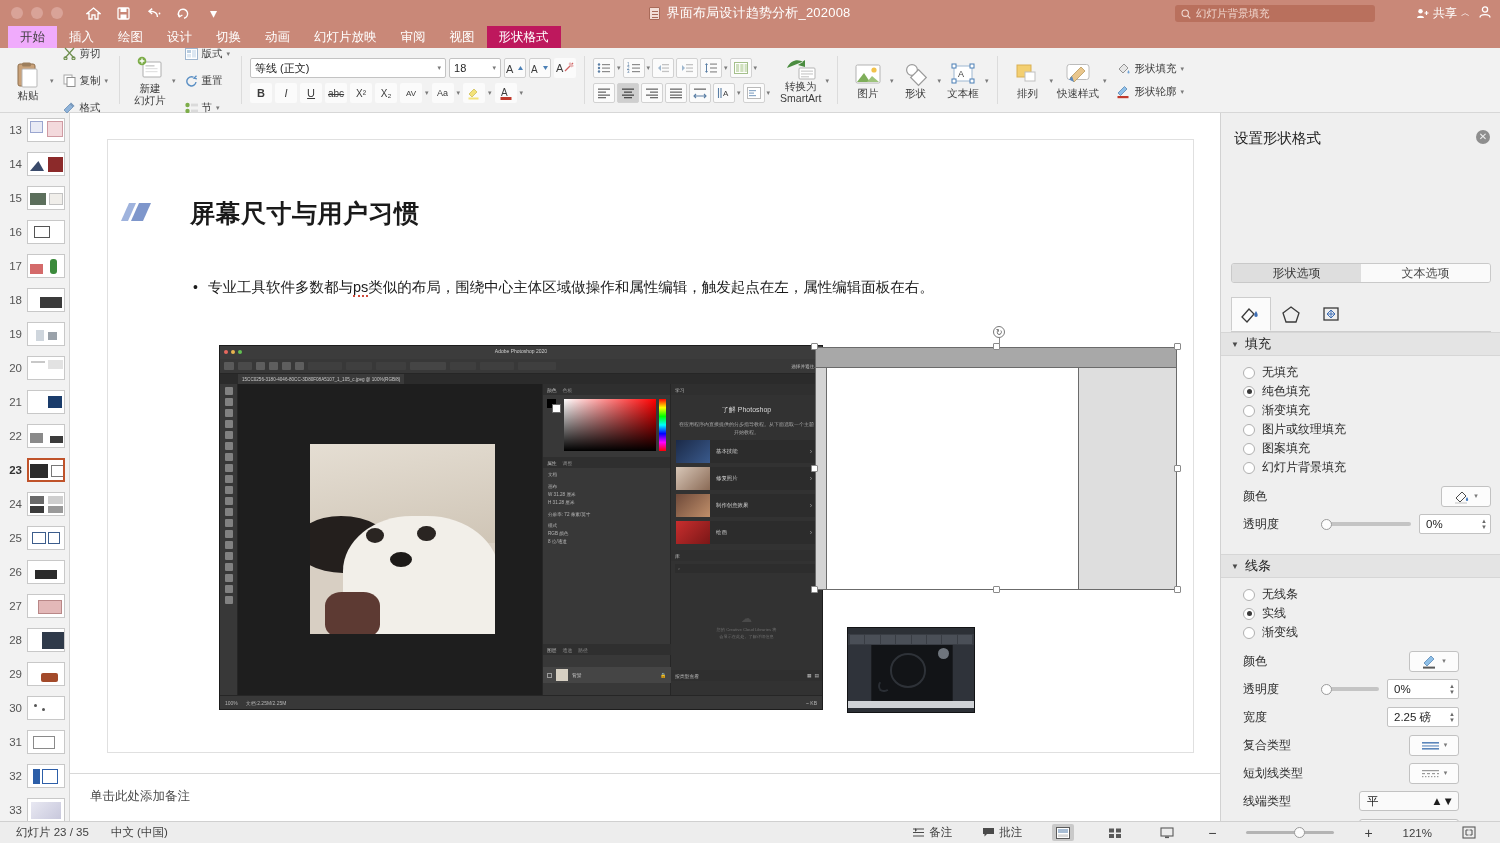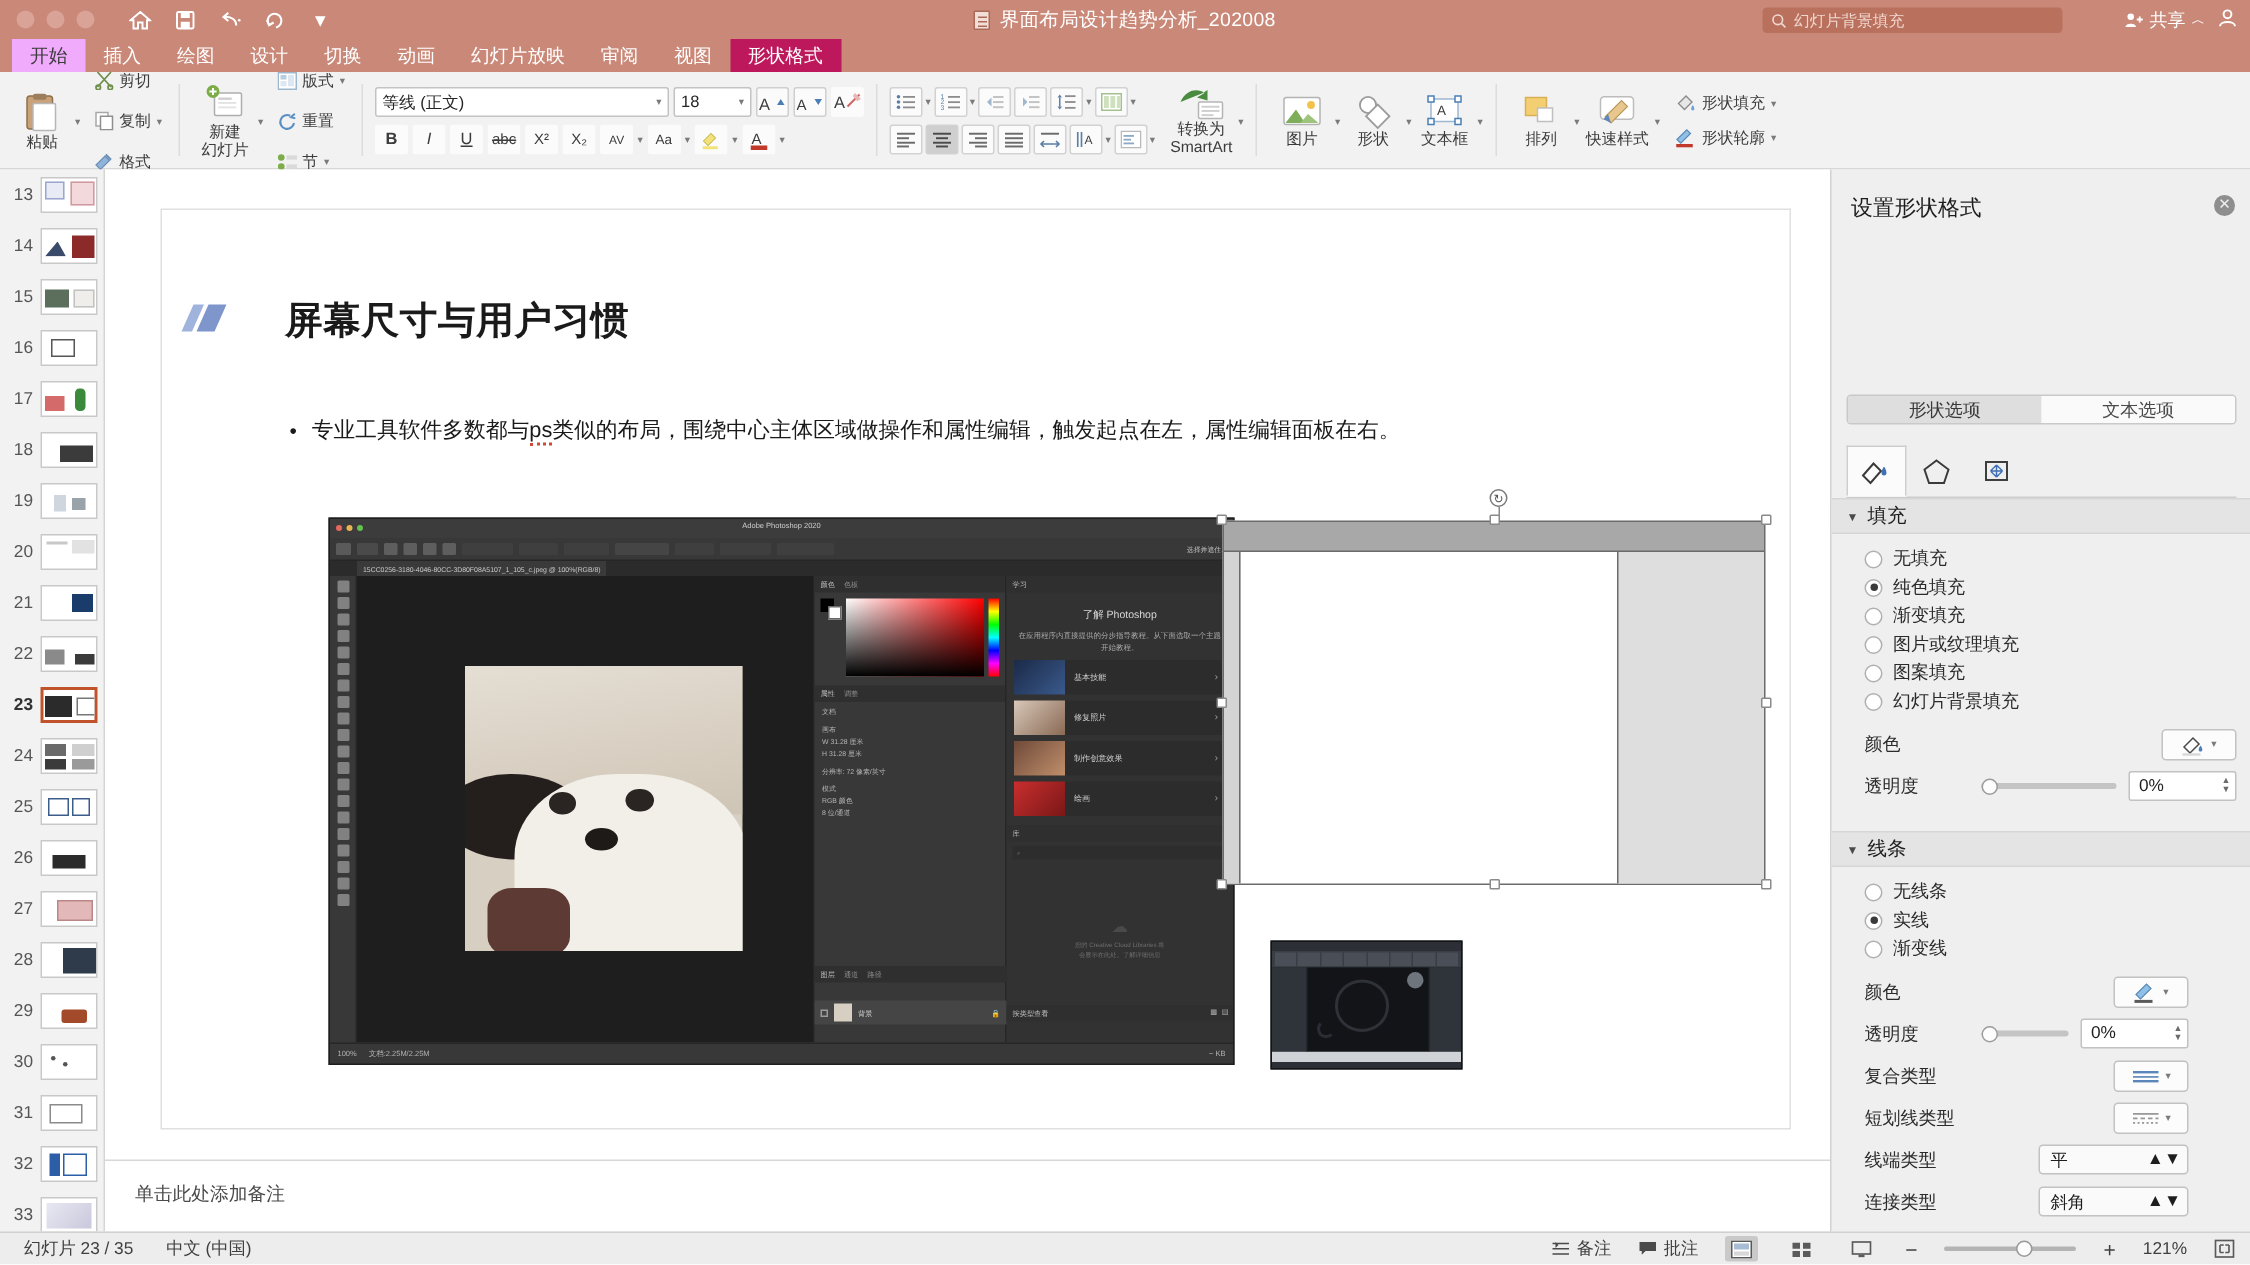--- a/index.html
+++ b/index.html
@@ -280,21 +280,21 @@
                border-top: 1px solid #d6d6d6; border-bottom: 1px solid #d6d6d6; }
 
   
   .statusbar {
     position: absolute; left: 0; top: 821px; width: 1500px; height: 22px;
     background: #ededed; border-top: 1px solid #d0d0d0;
     display: flex; align-items: center;
   }
   .sb-left { display: flex; align-items: center; gap: 22px; padding-left: 16px;
              font-size: 11.5px; color: #3f3f3f; }
-  .sb-right { margin-left: auto; display: flex; align-items: center; gap: 18px; padding-right: 10px;
+  .sb-right { margin-left: auto; display: flex; align-items: center; gap: 30px; padding-right: 24px;
               font-size: 11.5px; color: #3f3f3f; }
   .sb-btn { display: flex; align-items: center; gap: 4px; }
   .vbtn { width: 22px; height: 17px; display: flex; align-items: center; justify-content: center;
           border-radius: 2px; }
   .vbtn.on { background: #c9c9c9; }
   .zoom-slider { width: 88px; height: 12px; position: relative; display: flex; align-items: center; }
   .zoom-slider .ztrack { position: absolute; left: 0; right: 0; height: 3px; background: #b4b4b4; border-radius: 2px; }
   .zoom-slider .zknob { position: absolute; left: 48px; width: 11px; height: 11px; border-radius: 50%;
                         background: #fcfcfc; border: 1px solid #999; }
 </style>
@@ -1246,20 +1246,31 @@
         </span>
         <span class="spin">
           <span>0%</span>
           <span class="arrows">
               <span>▲</span>
               <span>▼</span>
             </span>
         </span>
       </div>
 
+      <div class="prop-row">
+        <span class="prop-lbl">宽度</span>
+        <span style="flex:1"></span>
+        <span class="spin">
+          <span>2.25 磅</span>
+          <span class="arrows">
+              <span>▲</span>
+              <span>▼</span>
+            </span>
+        </span>
+      </div>
 
       <div class="prop-row">
         <span class="prop-lbl">复合类型</span>
         <span style="flex:1"></span>
         <span class="swatch-btn">
           <svg class="iconart" width="20" height="13" viewBox="0 0 20 13">
               <rect x="1" y="3" width="17" height="1.6" fill="#5b86bb"></rect>
               <rect x="1" y="6.4" width="17" height="1.1" fill="#5b86bb"></rect>
               <rect x="1" y="9" width="17" height="1.6" fill="#5b86bb"></rect>
             </svg>

